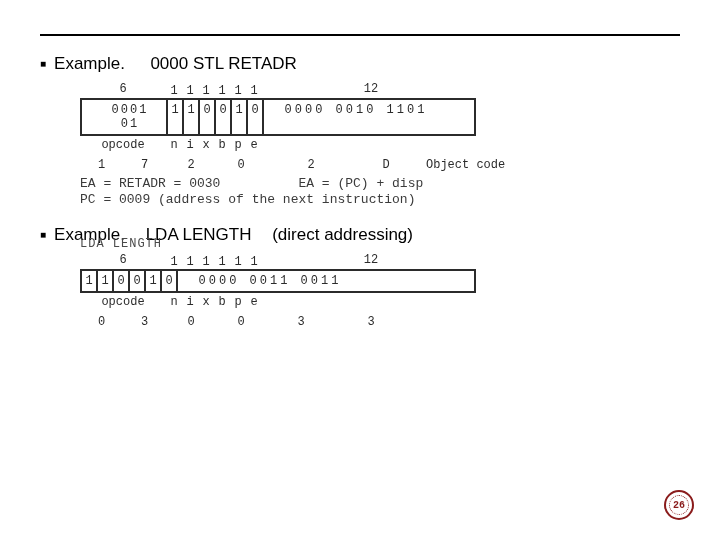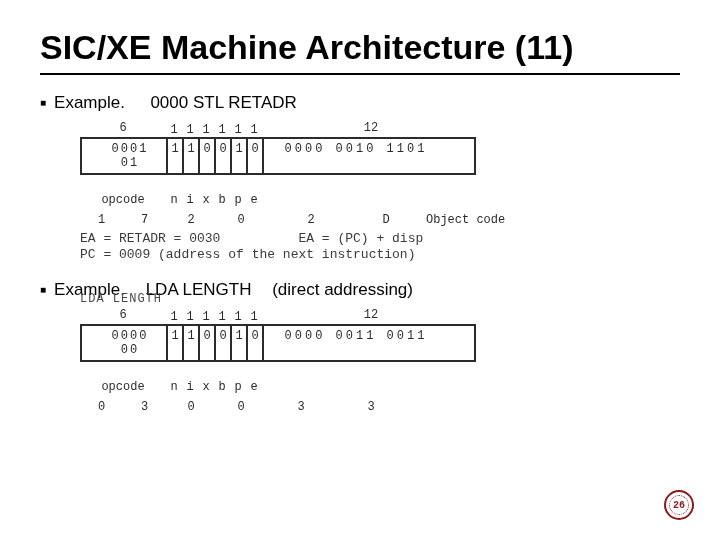--- a/index.html
+++ b/index.html
@@ -58,21 +58,21 @@
   .col-disp { width: 210px; }
   .topnum { text-align: center; padding-bottom: 2px; }
   .flagcells { display: flex; }
   .flagcells span { width: 16px; text-align: center; }
   .boxrow { display: flex; border: 2px solid #222; width: 396px; }
   .boxcell { border-right: 2px solid #222; padding: 3px 4px; letter-spacing: 2px; text-align: center; }
   .boxcell:last-child { border-right: none; }
   .box-op { width: 86px; padding-left: 16px; }
   .box-flag { width: 16px; letter-spacing: 0; padding: 3px 0; }
   .box-disp { width: 184px; letter-spacing: 3px; }
-  .labelrow { display: flex; padding-top: 18px; }
+  .labelrow { display: flex; padding-top: 2px; }
   .labelrow .col-op { text-align: center; }
   .labelrow .flagcells span { width: 16px; text-align: center; }
   .hexrow { margin-top: 6px; }
   .hexrow span { display: inline-block; text-align: center; }
   .hex-a { width: 43px; }
   .hex-b { width: 43px; }
   .hex-c { width: 50px; }
   .hex-d { width: 50px; }
   .hex-e { width: 90px; }
   .hex-f { width: 60px; }
@@ -106,21 +106,20 @@
     justify-content: center;
     font-size: 10px;
     font-weight: bold;
     color: #8a1b1b;
   }
 </style>
 </head>
 <body>
 
 <div class="slide">
-  <h1 class="title">SIC/XE Machine Architecture (11)</h1>
   <hr class="hr">
 
   <div class="bullet">
     <span class="sq">■</span>
     <span>Example.</span>
     <span>&nbsp;&nbsp;</span>
     <span>0000 STL RETADR</span>
   </div>
 
   <div class="diagram">
@@ -191,21 +190,20 @@
         <span>1</span>
         <span>1</span>
         <span>1</span>
         <span>1</span>
         <span>1</span>
         <span>1</span>
       </div>
       <div class="col-disp topnum">12</div>
     </div>
     <div class="boxrow">
-      <div class="boxcell box-op">0000 00</div>
       <div class="boxcell box-flag">1</div>
       <div class="boxcell box-flag">1</div>
       <div class="boxcell box-flag">0</div>
       <div class="boxcell box-flag">0</div>
       <div class="boxcell box-flag">1</div>
       <div class="boxcell box-flag">0</div>
       <div class="boxcell box-disp">0000  0011  0011</div>
     </div>
     <div class="labelrow">
       <div class="col-op">opcode</div>

